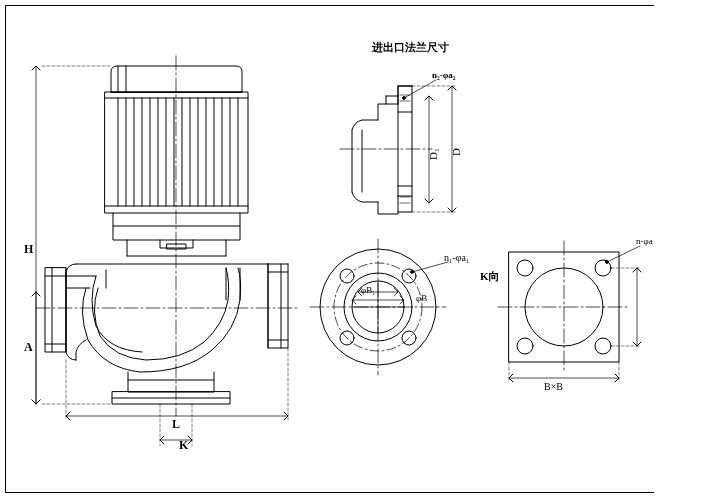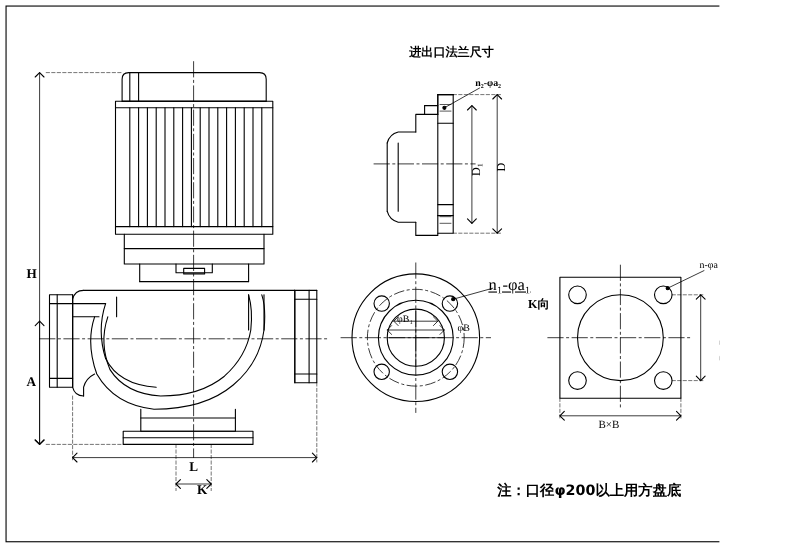--- a/index.html
+++ b/index.html
@@ -255,37 +255,36 @@
         <path d="M619,362 L619,382" stroke-width="0.5" stroke-dasharray="3,2"></path>
       </g>
 
     </g>
   </svg>
 
   <div class="lbl cn" style="left:372px; top:40px; font-size:11px;">进出口法兰尺寸</div>
 
   <div class="lbl" style="left:480px; top:222px; font-size:11px; font-weight:bold;margin-top:47px;">K向</div>
 
-  <div class="lbl cn" style="left:452px; top:437px; font-size:13px;">注：口径φ200以上用方盘底</div>
 
   <div class="lbl" style="left:24px; top:242px; font-size:12px; font-weight:bold;">H</div>
 
   <div class="lbl" style="left:24px; top:340px; font-size:12px; font-weight:bold;">A</div>
 
   <div class="lbl" style="left:172px; top:417px; font-size:12px; font-weight:bold;">L</div>
 
   <div class="lbl" style="left:179px; top:438px; font-size:12px; font-weight:bold;">K</div>
 
   <div class="lbl" style="left:432px; top:70px; font-size:9px;font-weight:bold;">n₂-φa₂</div>
 
   <div class="lbl rot90" style="left:427px; top:160px; font-size:11px;">D₁</div>
 
   <div class="lbl rot90" style="left:450px; top:156px; font-size:11px;">D</div>
 
-  <div class="lbl" style="left:444px; top:252px; font-size:15px;text-decoration:underline;">n₁-φa₁</div>
+  <div class="lbl" style="left:444px; top:252px; font-size:10px;">n₁-φa₁</div>
 
   <div class="lbl" style="left:361px; top:285px; font-size:9px;">φB₁</div>
 
   <div class="lbl" style="left:396px; top:293px; font-size:9px;padding-left:20px;">φB</div>
 
   <div class="lbl" style="left:636px; top:236px; font-size:9px;">n-φa</div>
 
   <div class="lbl rot90" style="left:652px; top:328px; font-size:9px;">B₁×B₁</div>
 
   <div class="lbl" style="left:544px; top:381px; font-size:10px;">B×B</div>

